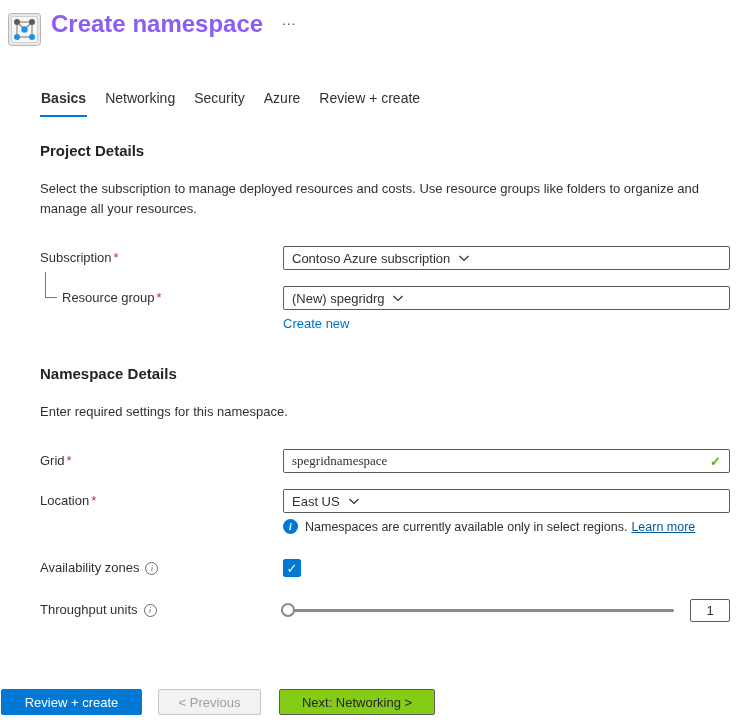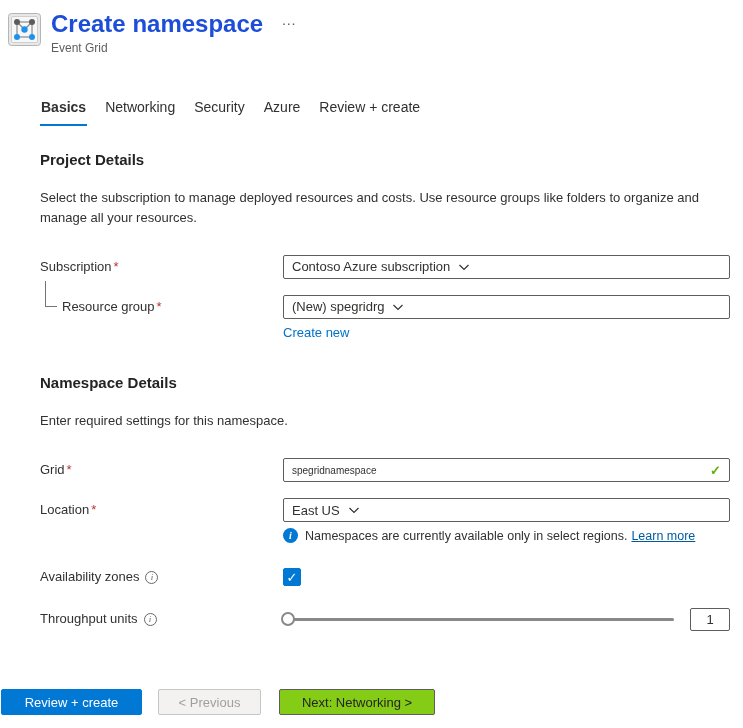--- a/index.html
+++ b/index.html
@@ -6,21 +6,21 @@
   html, body { background: #ffffff; }
   body {
     width: 743px; height: 728px; position: relative; overflow: hidden;
     font-family: "Liberation Sans", sans-serif; font-size: 13px; color: #323130;
   }
   
   .header { display: flex; align-items: flex-start; padding: 10px 8px 0 8px; }
   .header-icon { width: 33px; height: 33px; margin: 3px 10px 0 0; flex: none; }
   .title-col { display: flex; flex-direction: column; }
   .title-row { display: flex; align-items: flex-start; }
-  .page-title { font-size: 24px; font-weight: 700; line-height: 1.15; color: #1d4ed8; }
+  .page-title { font-size: 24px; font-weight: 700; line-height: 1.15; color: #8b5cf6; }
   .more-btn { margin: 2px 0 0 18px; color: #605e5c; font-size: 15px; letter-spacing: 2px; cursor: pointer; line-height: 1; }
   .subtitle { font-size: 12px; color: #605e5c; margin-top: 3px; }
   
   .tabs { display: flex; margin: 44px 0 0 40px; gap: 17px; }
   .tab { font-size: 14px; padding: 0 1px 9px 1px; cursor: pointer; border-bottom: 2px solid transparent; }
   .tab.active { font-weight: 700; border-bottom-color: #0078d4; }
   
   .content { padding: 0 13px 0 40px; }
   .section-heading { font-size: 15px; font-weight: 700; color: #252423; }
   .heading-project { margin-top: 25px; }
@@ -34,22 +34,22 @@
   .indent-label { padding-left: 22px; }
   .connector { position: absolute; left: 5px; top: -14px; width: 12px; height: 26px;
                border-left: 1px solid #767472; border-bottom: 1px solid #767472; }
   .dropdown, .textfield {
     height: 24px; border: 1px solid #5f5d5b; border-radius: 2px; background: #fff;
     display: flex; align-items: center; padding: 0 8px;
   }
   .dropdown { cursor: pointer; }
   .chev { flex: none; margin-left: 8px; display: flex; }
   .textfield input {
-    border: none; outline: none; flex: 1; font-family: Liberation Sans, sans-serif;
-    font-size: 10px; color: #323130; background: transparent; height: 16px;
+    border: none; outline: none; flex: 1; font-family: Liberation Serif, serif;
+    font-size: 13px; color: #323130; background: transparent; height: 16px;
   }
   .valid-check { color: #5db300; font-weight: 700; font-size: 13px; flex: none; margin-left: 8px; }
   .link { color: #0072c9; text-decoration: none; cursor: pointer; display: inline-block; margin-top: 6px; }
   .info-row { margin-top: -8px; margin-bottom: 22px; }
   .info-msg { display: flex; align-items: center; font-size: 12.5px; }
   .info-bubble { width: 15px; height: 15px; border-radius: 50%; background: #0078d4; color: #fff;
                  font-size: 10px; font-weight: 700; font-style: italic; display: flex; align-items: center;
                  justify-content: center; margin-right: 7px; flex: none; font-family: "Liberation Serif", serif; }
   .learn-more { color: #005a9e; text-decoration: underline; margin-left: 4px; cursor: pointer; }
   .tip-icon { display: inline-flex; width: 13px; height: 13px; border: 1px solid #6b6967; border-radius: 50%;
@@ -93,21 +93,20 @@
       <circle cx="9" cy="24" r="3" fill="#1b93eb"></circle>
       <circle cx="24" cy="24" r="3" fill="#1b93eb"></circle>
       <circle cx="16.5" cy="16.5" r="3.2" fill="#1b93eb"></circle>
     </svg>
   </span>
   <div class="title-col">
     <div class="title-row">
       <div class="page-title">Create namespace</div>
       <div class="more-btn">…</div>
     </div>
-    <div class="subtitle">Event Grid</div>
   </div>
 </div>
 
 <div class="tabs">
   <div class="tab active">Basics</div>
   <div class="tab">Networking</div>
   <div class="tab">Security</div>
   <div class="tab">Azure</div>
   <div class="tab">Review + create</div>
 </div>

